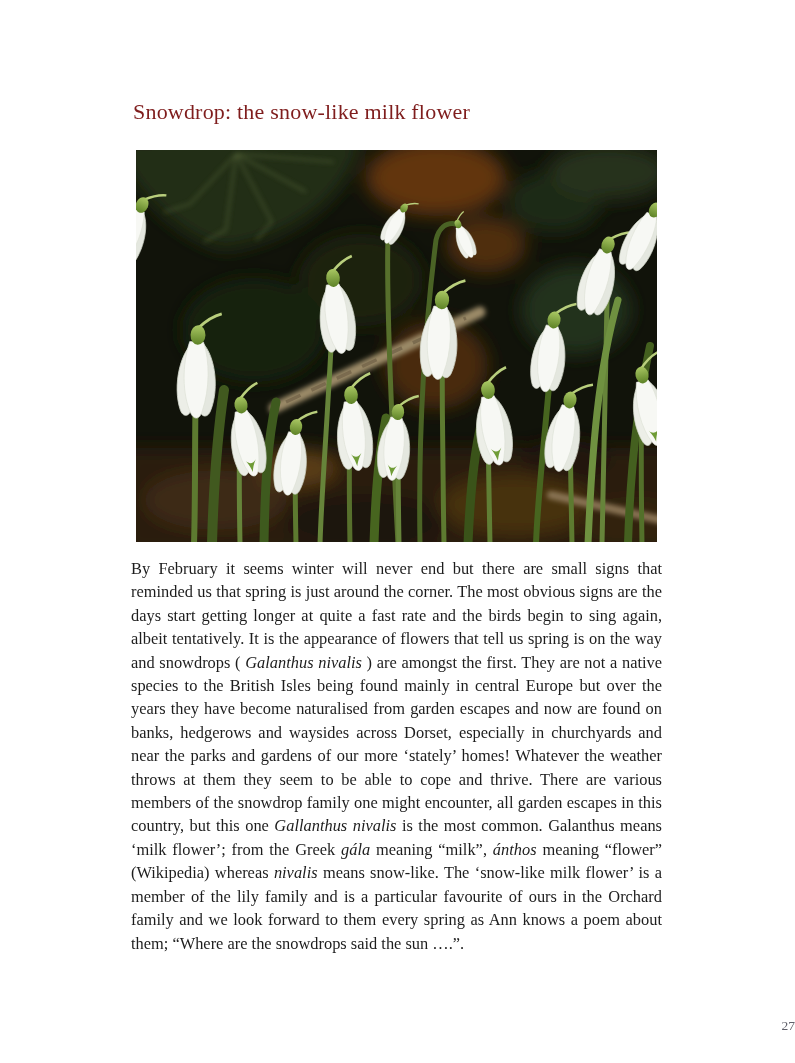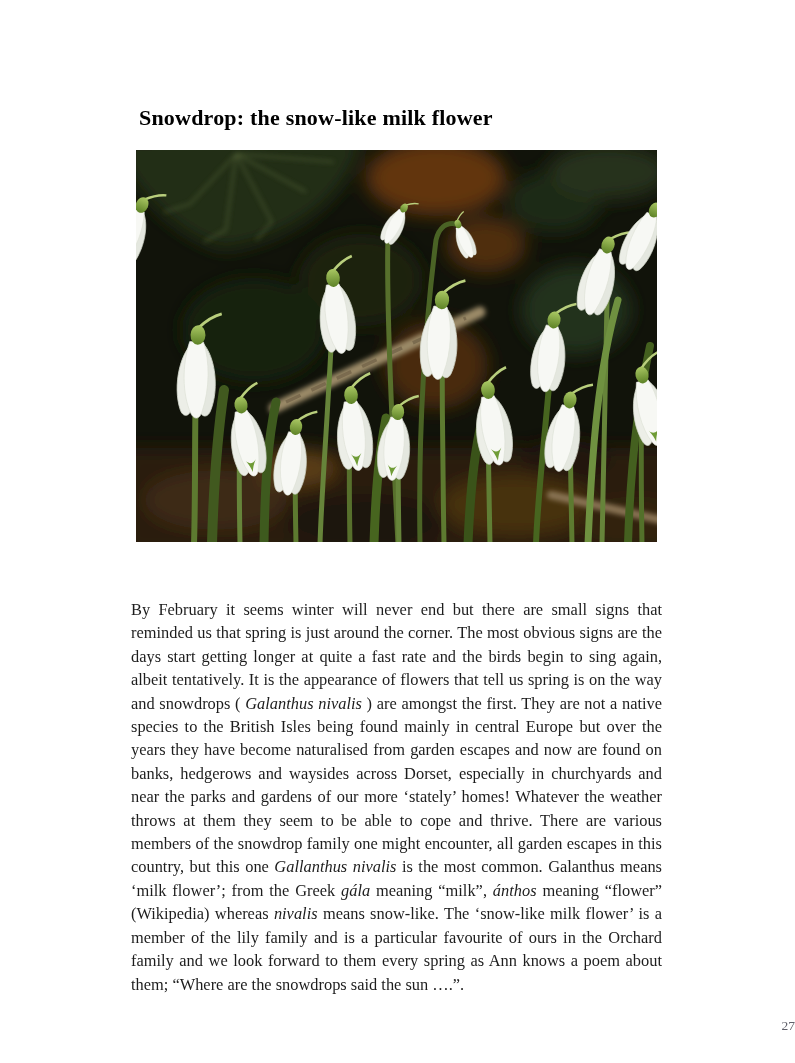--- a/index.html
+++ b/index.html
@@ -8,41 +8,41 @@
     width: 795px;
     height: 1063px;
     background: #ffffff;
     overflow: hidden;
     font-family: "Liberation Serif", serif;
   }
   .doc-title {
     position: absolute;
     left: 131px;
     top: 95px;
-    margin: 8px;
+    margin: 2px;
     font-size: 22px;
     line-height: 30px;
-    font-weight: bold;
-    color: #000000;
+    font-weight: normal;
+    color: #7f1d1d;
     letter-spacing: 0.2px;
     white-space: nowrap;
   }
   .photo-figure {
     position: absolute;
     left: 136px;
     top: 150px;
     width: 521px;
     height: 392px;
     margin: 0;
     overflow: hidden;
   }
   .body-paragraph {
     position: absolute;
     left: 131px;
-    top: 598px;
+    top: 557px;
     width: 531px;
     margin: 0;
     font-size: 16.4px;
     line-height: 23.4px;
     color: #1d1d1d;
     text-align: justify;
   }
   .body-paragraph em { font-style: italic; }
   .page-number {
     position: absolute;

